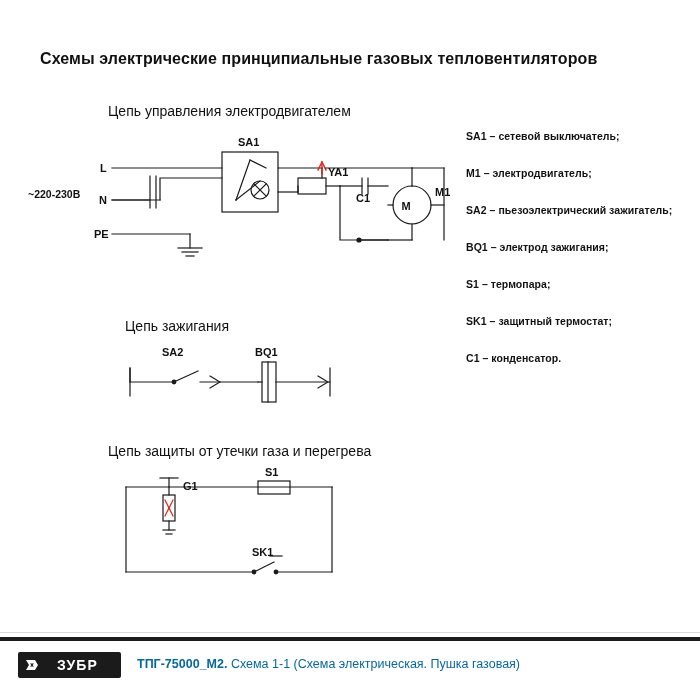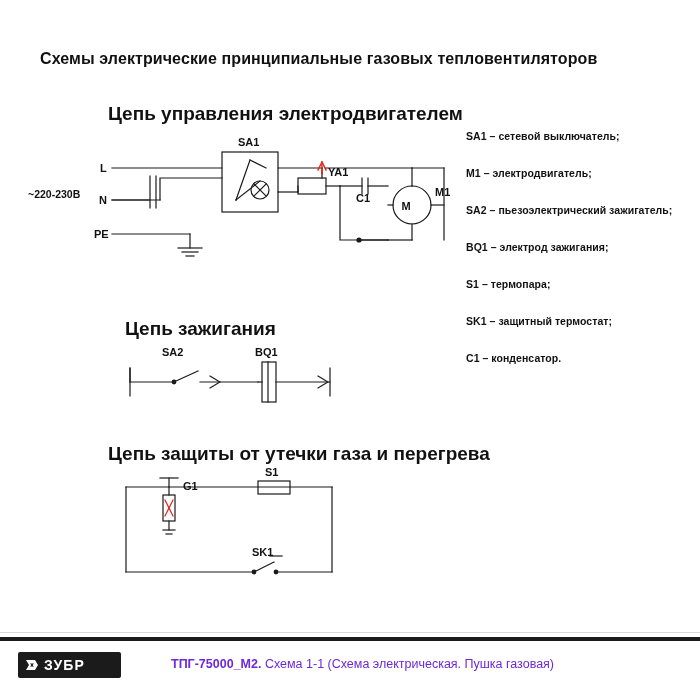--- a/index.html
+++ b/index.html
@@ -26,22 +26,22 @@
     top: 50px;
     font-size: 16px;
     font-weight: bold;
     letter-spacing: 0.1px;
     color: #111;
     white-space: nowrap;
   }
   
   .section-title {
     position: absolute;
-    font-size: 19px;
-    font-weight: bold;
+    font-size: 14px;
+    font-weight: normal;
     color: #111;
     white-space: nowrap;
   }
   #sec1-title { left: 108px; top: 103px; }
   #sec2-title { left: 125px; top: 318px; }
   #sec3-title { left: 108px; top: 443px; }
 
   
   .legend {
     position: absolute;
@@ -93,21 +93,21 @@
   .logo {
     position: absolute;
     left: 18px;
     top: 652px;
     width: 103px;
     height: 26px;
     background: #1b1b1b;
     border-radius: 2px;
     display: flex;
     align-items: center;
-    gap: 5px;
+    gap: 18px;
     padding-left: 7px;
     box-sizing: border-box;
   }
   .logo-mark {
     width: 14px;
     height: 14px;
     position: relative;
     flex: none;
   }
   .logo-text {
@@ -115,23 +115,22 @@
     font-size: 14px;
     font-weight: bold;
     letter-spacing: 1.2px;
     font-family: "Liberation Sans", sans-serif;
   }
   .footer-caption {
     position: absolute;
     left: 137px;
     top: 657px;
     font-size: 12.5px;
-    color: #6d28d9;
-    white-space: nowrap;
-    margin-left: 34px;
+    color: #0369a1;
+    white-space: nowrap;
   }
   .footer-caption .model {
     font-weight: bold;
   }
 </style>
 </head>
 <body>
 
 <div class="page">
 

